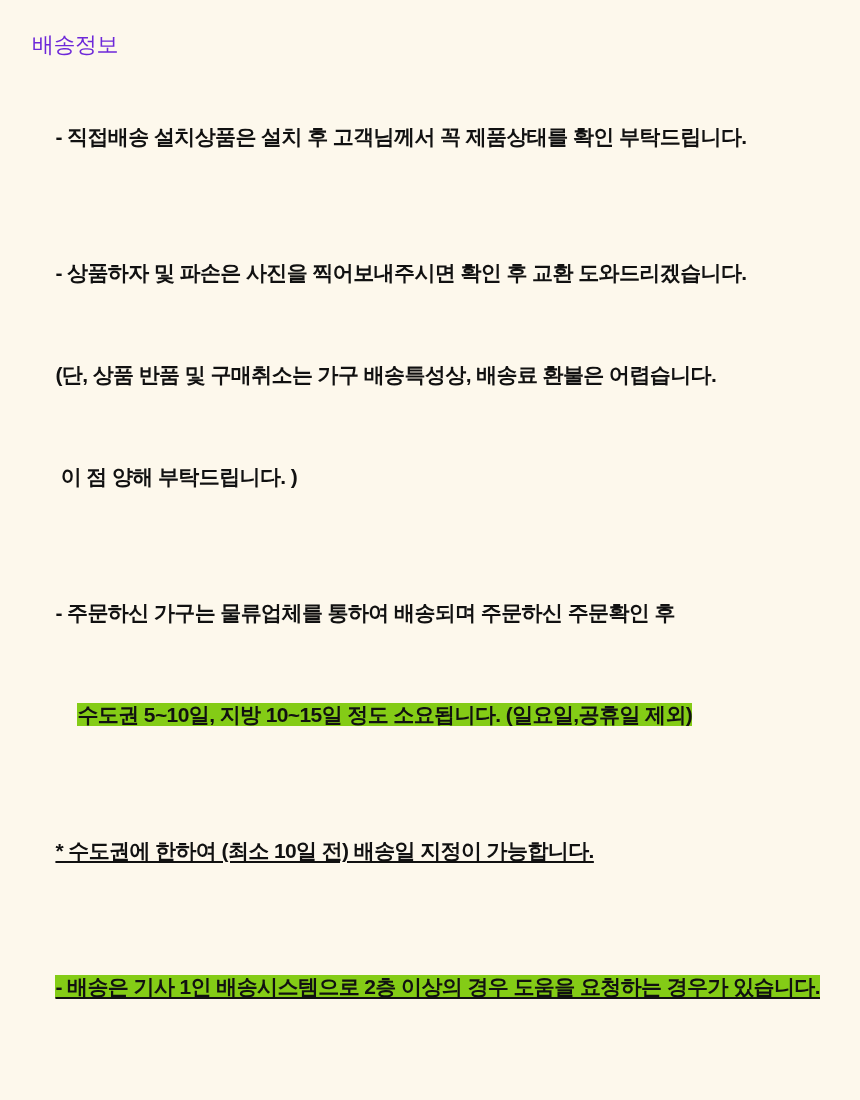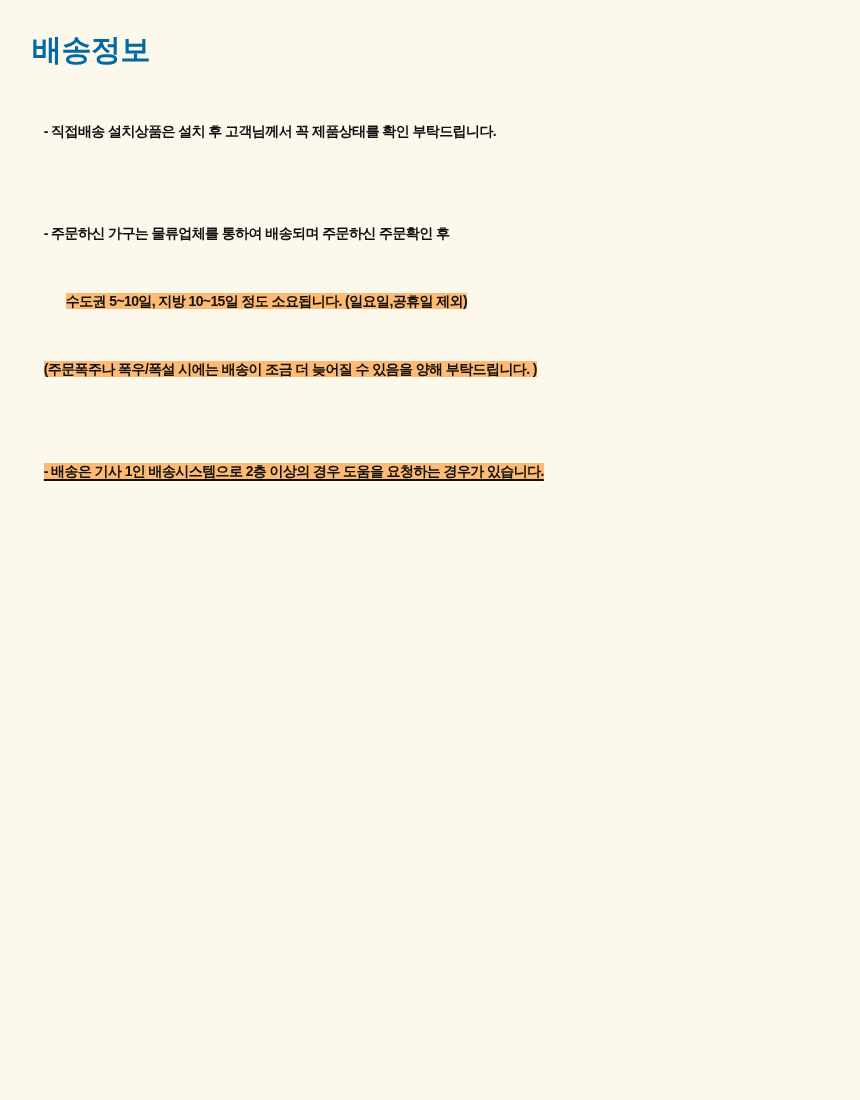--- a/index.html
+++ b/index.html
@@ -15,43 +15,43 @@
     overflow: hidden;
   }
   .page {
     position: relative;
     width: 860px;
     height: 1100px;
     box-sizing: border-box;
     padding: 26px 24px 0 24px;
   }
   .title {
-    font-size: 30px;
-    font-weight: bold;
+    font-size: 22px;
+    font-weight: normal;
     letter-spacing: -0.5px;
     margin: 4px 0 0 8px;
-    color: #0369a1;
+    color: #6d28d9;
   }
   .block {
     margin-top: 22px;
   }
   .line {
-    font-size: 14px;
+    font-size: 21px;
     font-weight: bold;
     line-height: 1.62;
     letter-spacing: -0.6px;
     white-space: pre-wrap;
     color: #111;
   }
   .line .seg {
     display: inline;
   }
   
   .hl-yellow {
-    background: #fdba74;
+    background: #84cc16;
     box-decoration-break: clone;
     -webkit-box-decoration-break: clone;
   }
   .ul {
     text-decoration: underline;
     text-underline-offset: 3px;
     text-decoration-thickness: 1.5px;
   }
   .indent-1 { padding-left: 22px; }
   .gap-m { margin-top: 26px; }
@@ -62,34 +62,45 @@
 
 <div class="page">
   <h1 class="title">배송정보</h1>
 
   <div class="block gap-m">
     <div class="line">
       <span class="seg">- 직접배송 설치상품은 설치 후 고객님께서 꼭 제품상태를 확인 부탁드립니다.</span>
     </div>
   </div>
 
+  <div class="block gap-l">
+    <div class="line">
+      <span class="seg">- 상품하자 및 파손은 사진을 찍어보내주시면 확인 후 교환 도와드리겠습니다.</span>
+    </div>
+    <div class="line">
+      <span class="seg">(단, 상품 반품 및 구매취소는 가구 배송특성상, 배송료 환불은 어렵습니다.</span>
+    </div>
+    <div class="line">
+      <span class="seg"> 이 점 양해 부탁드립니다. )</span>
+    </div>
+  </div>
 
   <div class="block gap-l">
     <div class="line">
       <span class="seg">- 주문하신 가구는 물류업체를 통하여 배송되며 주문하신 주문확인 후</span>
     </div>
     <div class="line indent-1">
       <span class="seg hl-yellow">수도권 5~10일, 지방 10~15일 정도 소요됩니다. (일요일,공휴일 제외)</span>
     </div>
-    <div class="line">
-      <span class="seg hl-yellow">(주문폭주나 폭우/폭설 시에는 배송이 조금 더 늦어질 수 있음을 양해 부탁드립니다. )</span>
-    </div>
   </div>
 
   <div class="block gap-l">
+    <div class="line">
+      <span class="seg ul">* 수도권에 한하여 (최소 10일 전) 배송일 지정이 가능합니다.</span>
+    </div>
   </div>
 
   <div class="block gap-l">
     <div class="line">
       <span class="seg hl-yellow ul">- 배송은 기사 1인 배송시스템으로 2층 이상의 경우 도움을 요청하는 경우가 있습니다.</span>
     </div>
 
   </div>
 
 </div>

